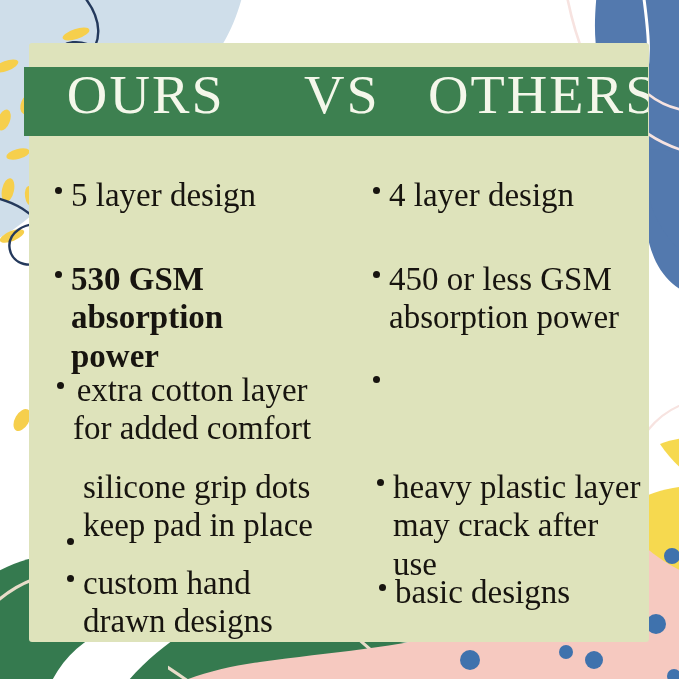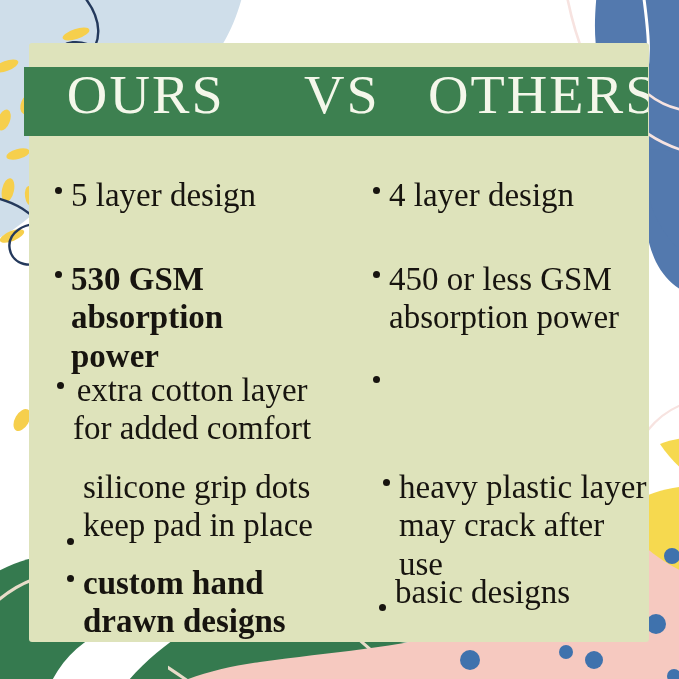--- a/index.html
+++ b/index.html
@@ -195,45 +195,45 @@
       <div class="feature-item" style="top:235px; left:28px;text-align:center;">
         <span class="bullet"></span>
         <span class="feature-text">extra cotton layer
 for added comfort</span>
       </div>
       <div class="feature-item" style="top:332px; left:38px;align-items:flex-end;">
         <span class="bullet"></span>
         <span class="feature-text">silicone grip dots
 keep pad in place</span>
       </div>
-      <div class="feature-item" style="top:428px; left:38px;font-weight:bold;">
+      <div class="feature-item" style="top:428px; left:38px;">
         <span class="bullet"></span>
         <span class="feature-text">custom hand
 drawn designs</span>
       </div>
     </div>
 
     <div class="col" id="col-others">
       <div class="feature-item" style="top:40px; left:22px;">
         <span class="bullet"></span>
         <span class="feature-text">4  layer design</span>
       </div>
       <div class="feature-item" style="top:124px; left:22px;">
         <span class="bullet"></span>
         <span class="feature-text">450 or less GSM
 absorption power</span>
       </div>
       <div class="feature-item" style="top:229px; left:22px;">
         <span class="bullet"></span>
       </div>
-      <div class="feature-item" style="top:332px; left:32px;justify-content:space-between;">
+      <div class="feature-item" style="top:332px; left:26px;justify-content:space-between;">
         <span class="bullet"></span>
         <span class="feature-text">heavy plastic layer
 may crack after use</span>
       </div>
-      <div class="feature-item" style="top:437px; left:28px;align-items:flex-end;">
+      <div class="feature-item" style="top:437px; left:28px;">
         <span class="bullet"></span>
         <span class="feature-text">basic designs</span>
       </div>
     </div>
 
   </div>
 </div>
 
 </body></html>

